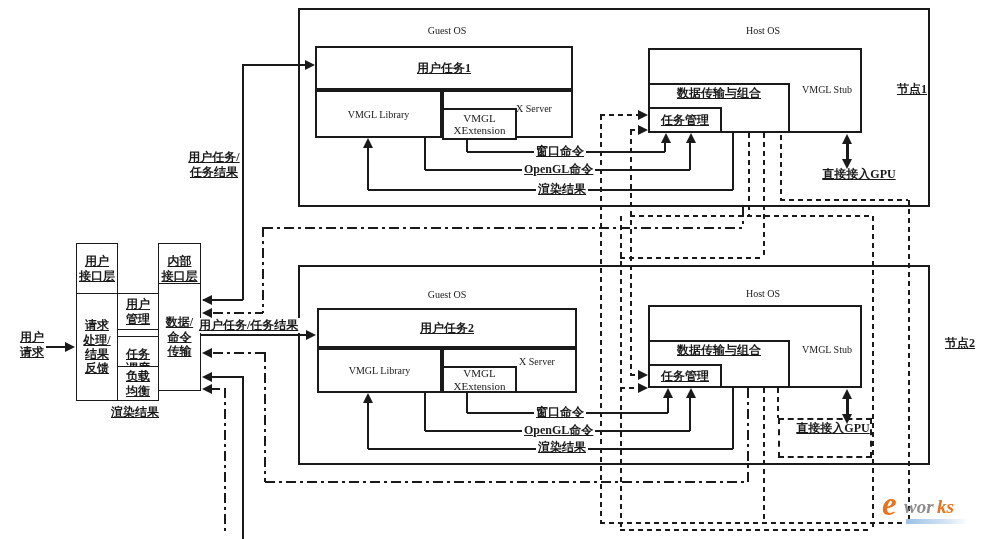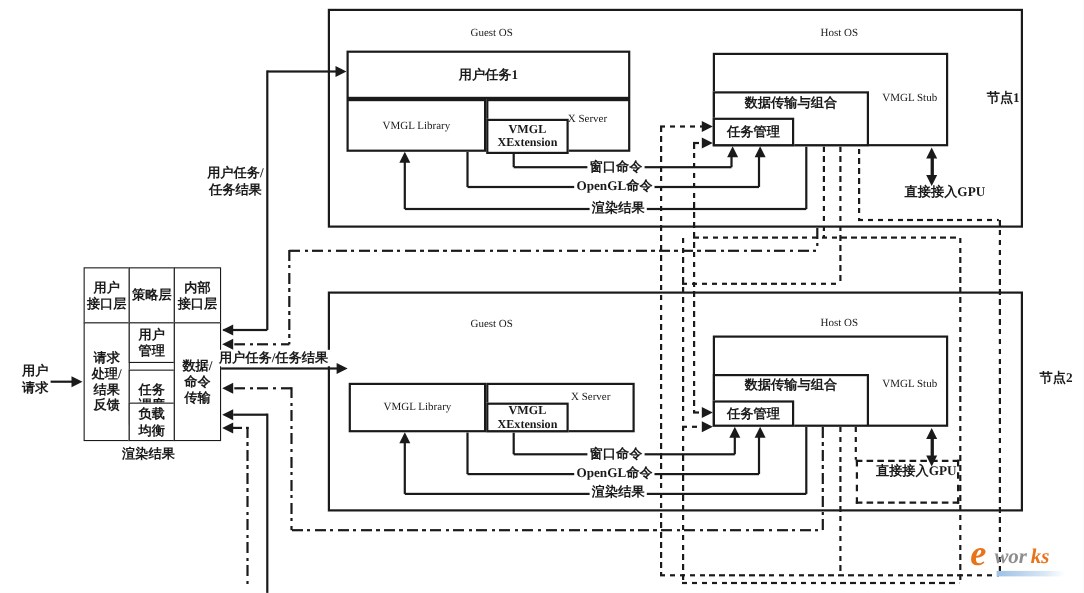--- a/index.html
+++ b/index.html
@@ -23,56 +23,55 @@
   .ddh{height:2px;background:repeating-linear-gradient(90deg,#1a1a1a 0 10px,transparent 10px 14px,#1a1a1a 14px 17px,transparent 17px 21px);}
   .ddv{width:2px;background:repeating-linear-gradient(180deg,#1a1a1a 0 10px,transparent 10px 14px,#1a1a1a 14px 17px,transparent 17px 21px);}
   
   .ar{position:absolute;width:0;height:0;z-index:5;}
   .ar-r{border-top:5px solid transparent;border-bottom:5px solid transparent;border-left:10px solid #1a1a1a;}
   .ar-l{border-top:5px solid transparent;border-bottom:5px solid transparent;border-right:10px solid #1a1a1a;}
   .ar-u{border-left:5px solid transparent;border-right:5px solid transparent;border-bottom:10px solid #1a1a1a;}
   .ar-d{border-left:5px solid transparent;border-right:5px solid transparent;border-top:10px solid #1a1a1a;}
   
   .lbl{position:absolute;z-index:4;white-space:pre-line;line-height:1.25;text-align:center;}
-  .cn{font-weight:bold;font-size:12px;}
+  .cn{font-weight:bold;font-size:12px;text-decoration:underline;}
   .en{font-size:10px;}
   .onln{background:#fff;padding:0 2px;white-space:nowrap;}
-  .small{font-size:11px;font-weight:bold;}
+  .small{font-size:11px;}
   
   #logo{position:absolute;left:882px;top:488px;width:100px;height:42px;z-index:6;}
   #logo .e{position:absolute;left:0;top:0;color:#e8731a;font-size:33px;font-weight:bold;font-style:italic;line-height:1;}
   #logo .wor{position:absolute;left:22px;top:8px;color:#8d8d8d;font-size:19px;font-weight:bold;font-style:italic;letter-spacing:0px;}
   #logo .ks{position:absolute;left:55px;top:8px;color:#e8731a;font-size:19px;font-weight:bold;font-style:italic;}
   #logo .bar{position:absolute;left:24px;top:31px;width:62px;height:5px;
              background:linear-gradient(90deg,#9cc1e6,#d8e7f5 70%,#ffffff);}
 </style>
 </head>
 <body>
 
 <div id="canvas">
 
   <div class="bx clear" style="left:298px;top:8px;width:632px;height:199px;"></div>
   <div class="bx clear" style="left:298px;top:265px;width:632px;height:200px;"></div>
 
   <div class="cell cn" style="left:76px;top:243px;width:42px;height:51px;">用户
 接口层</div>
-  <div class="cell cn" style="left:117px;top:243px;width:42px;height:51px;">策略层</div>
   <div class="cell cn" style="left:158px;top:243px;width:43px;height:51px;">内部
 接口层</div>
   <div class="cell cn" style="left:76px;top:293px;width:42px;height:108px;">请求
 处理/
 结果
 反馈</div>
   <div class="cell cn" style="left:117px;top:293px;width:42px;height:37px;">用户
 管理</div>
   <div class="cell cn" style="left:117px;top:336px;width:42px;height:50px;">任务
 调度</div>
   <div class="cell cn" style="left:117px;top:366px;width:42px;height:35px;">负载
 均衡</div>
-  <div class="cell cn" style="left:158px;top:293px;width:43px;height:108px;">数据/
+  <div class="cell cn" style="left:158px;top:283px;width:43px;height:108px;">数据/
 命令
 传输</div>
   <div class="lbl cn" style="left:100px;top:405px;width:70px;">渲染结果</div>
   <div class="lbl cn" style="left:14px;top:330px;width:36px;">用户
 请求</div>
 
   <div class="lbl en" style="left:392px;top:25px;width:110px;">Guest OS</div>
   <div class="bx cn" style="left:315px;top:46px;width:258px;height:44px;">用户任务1</div>
   <div class="bx en" style="left:315px;top:90px;width:127px;height:48px;">VMGL Library</div>
   <div class="bx" style="left:442px;top:90px;width:131px;height:48px;"></div>
@@ -86,20 +85,21 @@
   <div class="bx cn" style="left:648px;top:83px;width:142px;height:50px;align-items:flex-start;">数据传输与组合</div>
   <div class="bx cn" style="left:648px;top:107px;width:74px;height:26px;">任务管理</div>
   <div class="lbl cn" style="left:806px;top:167px;width:106px;">直接接入GPU</div>
   <div class="lbl cn" style="left:888px;top:82px;width:48px;">节点1</div>
 
   <div class="lbl cn onln" style="left:534px;top:144px;">窗口命令</div>
   <div class="lbl cn onln" style="left:522px;top:162px;">OpenGL命令</div>
   <div class="lbl cn onln" style="left:536px;top:182px;">渲染结果</div>
 
   <div class="lbl en" style="left:392px;top:289px;width:110px;">Guest OS</div>
+  <div class="bx cn" style="left:317px;top:308px;width:260px;height:40px;">用户任务2</div>
   <div class="bx en" style="left:317px;top:348px;width:125px;height:45px;">VMGL Library</div>
   <div class="bx" style="left:442px;top:348px;width:135px;height:45px;"></div>
   <div class="lbl en" style="left:500px;top:356px;width:74px;">X Server</div>
   <div class="bx en small" style="left:442px;top:366px;width:75px;height:27px;white-space:pre-line;line-height:1.1;">VMGL
 XExtension</div>
 
   <div class="lbl en" style="left:718px;top:288px;width:90px;">Host OS</div>
   <div class="bx" style="left:648px;top:305px;width:214px;height:83px;"></div>
   <div class="lbl en" style="left:793px;top:344px;width:68px;">VMGL Stub</div>
   <div class="bx cn" style="left:648px;top:340px;width:142px;height:48px;align-items:flex-start;">数据传输与组合</div>

